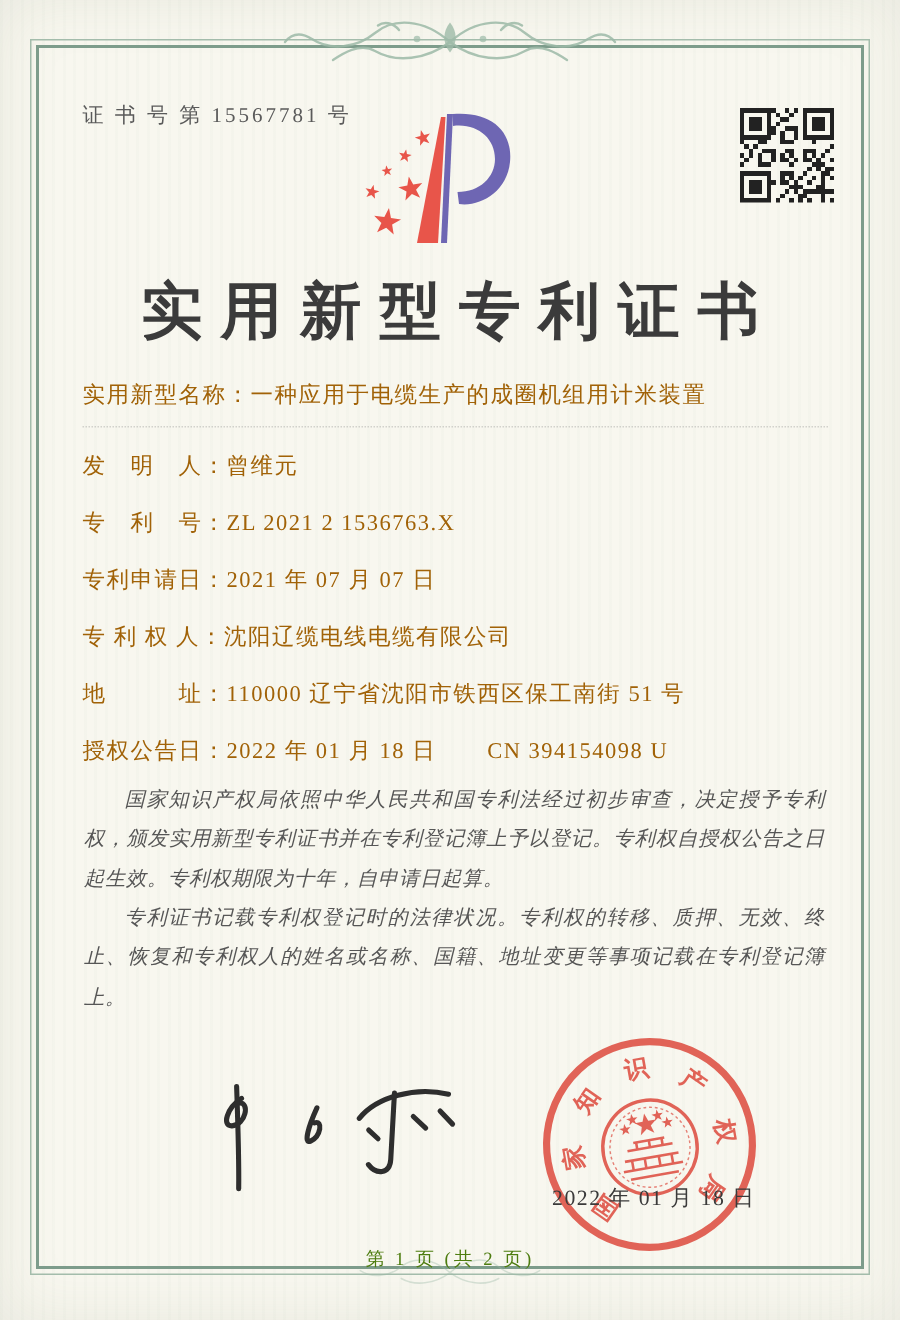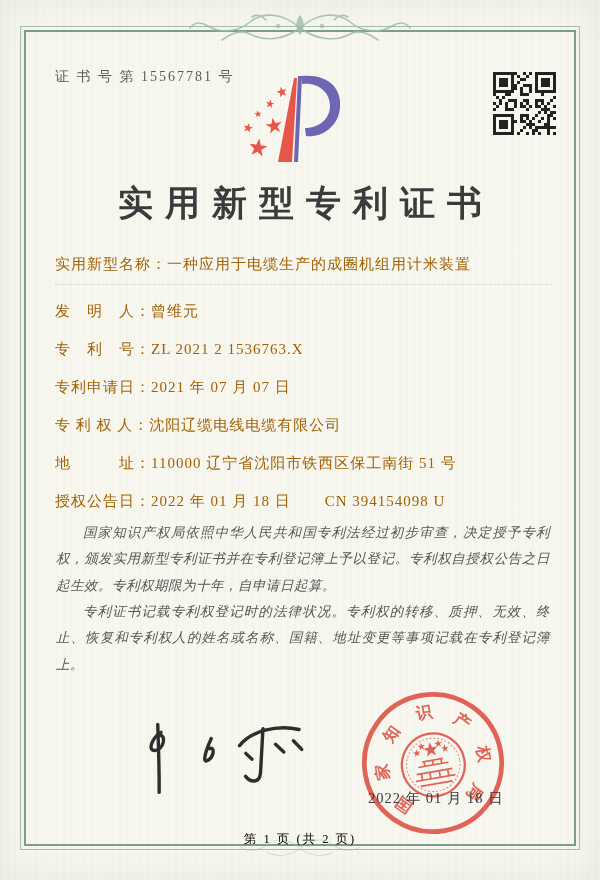--- a/index.html
+++ b/index.html
@@ -30,21 +30,21 @@
   .ornament.top{top:6px;}
   .ornament.bottom{top:838px;opacity:.38;height:26px;overflow:hidden;}
   
   .cert-no{
     position:absolute;left:55px;top:68px;font-size:14px;letter-spacing:2px;color:#5a5a5a;
   }
   .logo{position:absolute;left:236px;top:66px;width:128px;height:104px;}
   .qr{position:absolute;right:44px;top:72px;width:63px;height:63px;}
   .title{
     position:absolute;left:0;top:180px;width:100%;text-align:center;
-    font-size:35px;font-weight:700;letter-spacing:12px;color:#3b3b3b;text-indent:12px;
+    font-size:41px;font-weight:700;letter-spacing:12px;color:#3b3b3b;text-indent:12px;
   }
   
   .fields{
     position:absolute;left:55px;top:254px;right:48px;
     display:flex;flex-direction:column;
     font-size:15px;letter-spacing:1px;color:#a16207;
   }
   .field-row{display:flex;margin-bottom:17px;line-height:21px;white-space:nowrap;}
   .field-row .lab{flex:none;}
   .field-row.name-row{
@@ -64,21 +64,21 @@
   
   .director{position:absolute;left:57px;top:744px;font-size:15px;color:#333;letter-spacing:3px;line-height:31px;font-style:normal;}
   .signature{position:absolute;left:128px;top:716px;transform:rotate(-2deg);}
   .seal{position:absolute;left:352px;top:682px;width:162px;height:162px;transform:rotate(-10deg);}
   .seal-date{
     position:absolute;left:368px;top:789px;font-size:14.5px;color:#3a3a3a;
     letter-spacing:1px;z-index:5;
   }
   .page-footer{
     position:absolute;left:0;top:831px;width:100%;text-align:center;
-    font-size:12.5px;color:#000000;letter-spacing:2px;
+    font-size:12.5px;color:#4d7c0f;letter-spacing:2px;
   }
 </style>
 </head>
 <body>
 
 <div id="page">
 
   <div class="frame-outer"></div>
   <div class="frame-inner"></div>
 

